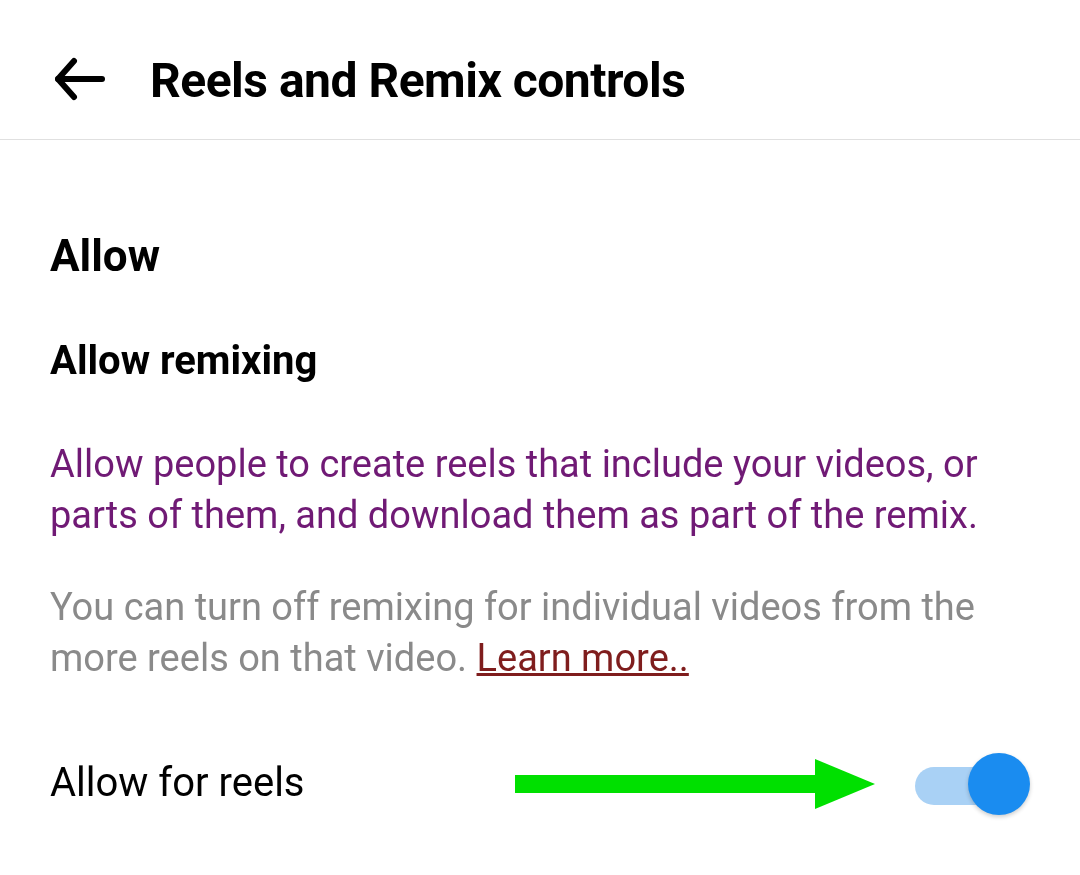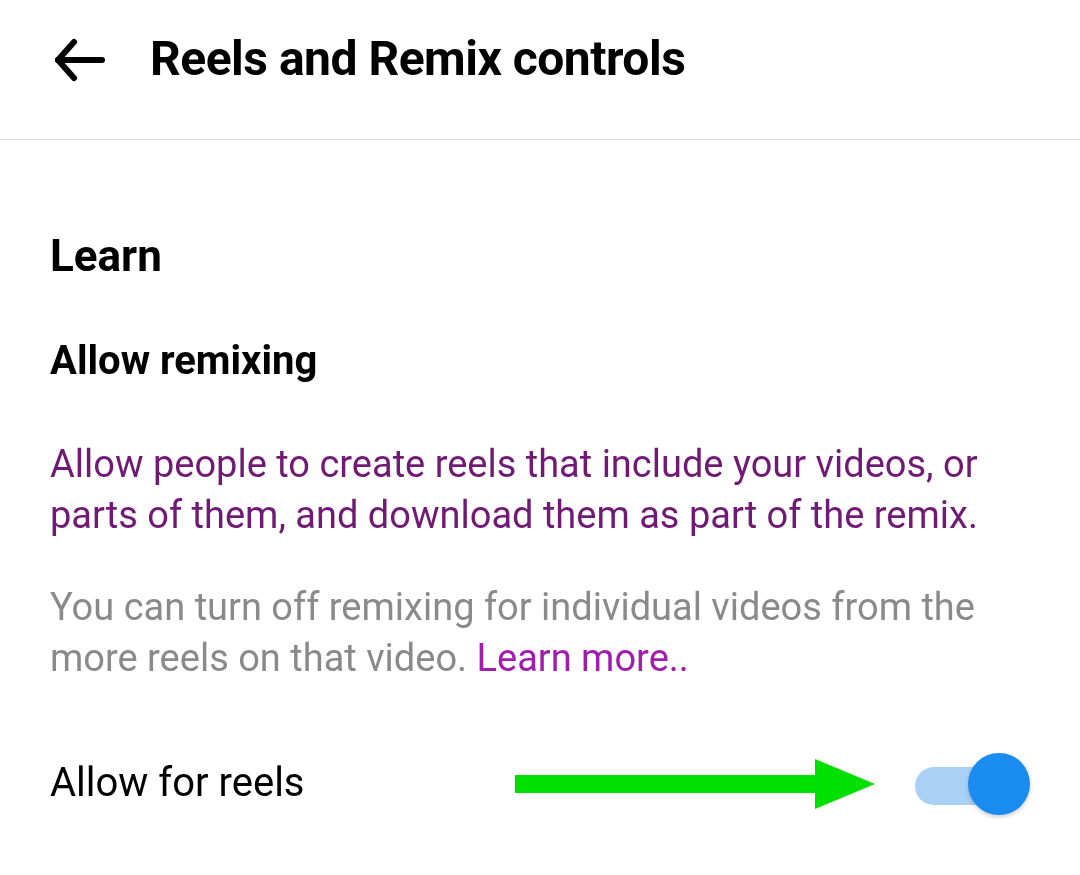--- a/index.html
+++ b/index.html
@@ -9,21 +9,21 @@
     }
     body {
       font-family: -apple-system, BlinkMacSystemFont, "Segoe UI", Roboto, Helvetica, Arial, sans-serif;
       background: #ffffff;
       width: 1080px;
       height: 875px;
       overflow: hidden;
     }
     .header {
       display: flex;
-      align-items: flex-start;
+      align-items: flex-end;
       padding: 30px 50px;
       border-bottom: 1px solid #e0e0e0;
       height: 140px;
     }
     .back-icon {
       width: 60px;
       height: 60px;
       margin-right: 40px;
       cursor: pointer;
       flex-shrink: 0;
@@ -59,22 +59,23 @@
       color: #701a75;
       margin-bottom: 40px;
     }
     .description-two {
       font-size: 38px;
       line-height: 1.35;
       color: #8a8a8a;
       margin-bottom: 75px;
     }
     .learn-more {
-      color: #a21caf;
+      color: #7f1d1d;
       cursor: pointer;
+      text-decoration: underline;
     }
     .toggle-row {
       display: flex;
       align-items: flex-start;
       justify-content: space-between;
       position: relative;
     }
     .toggle-label {
       font-size: 40px;
       font-weight: 400;
@@ -126,21 +127,21 @@
   <div class="back-icon">
     <svg viewBox="0 0 60 60">
       <line x1="8" y1="30" x2="52" y2="30" stroke="#000000" stroke-width="6" stroke-linecap="round"></line>
       <polyline points="24,12 8,30 24,48" fill="none" stroke="#000000" stroke-width="6" stroke-linecap="round" stroke-linejoin="round"></polyline>
     </svg>
   </div>
   <div class="header-title">Reels and Remix controls</div>
 </div>
 
 <div class="content">
-  <div class="section-title">Learn</div>
+  <div class="section-title">Allow</div>
   <div class="setting-title">Allow remixing</div>
   <div class="description">Allow people to create reels that include your videos, or parts of them, and download them as part of the remix.</div>
   <div class="description-two">
     <span>You can turn off remixing for individual videos from the more reels on that video. </span><span class="learn-more">Learn more..</span>
   </div>
 
   <div class="toggle-row">
     <div class="toggle-label">Allow for reels</div>
     <div class="arrow-annotation">
       <svg viewBox="0 0 360 60">

